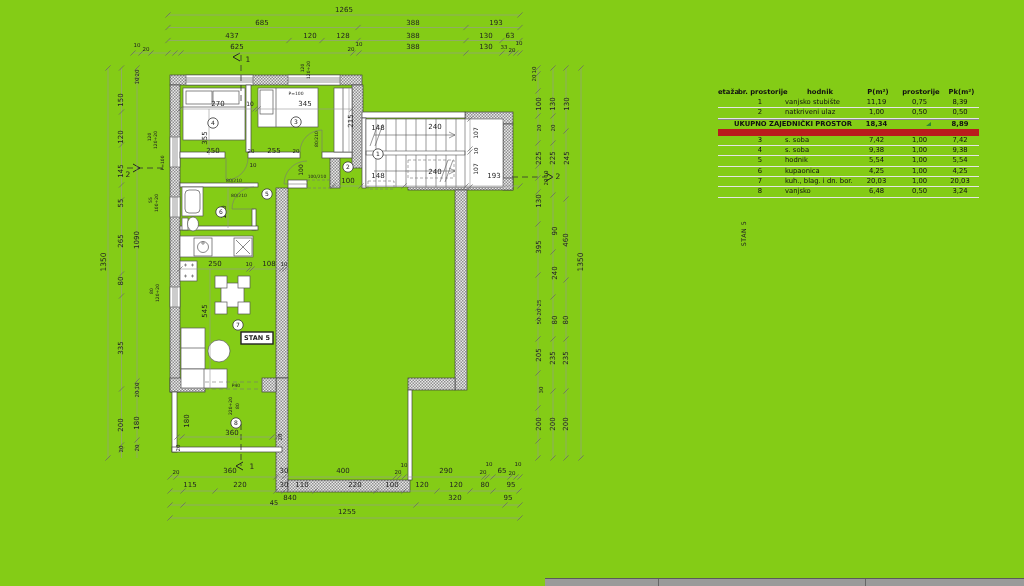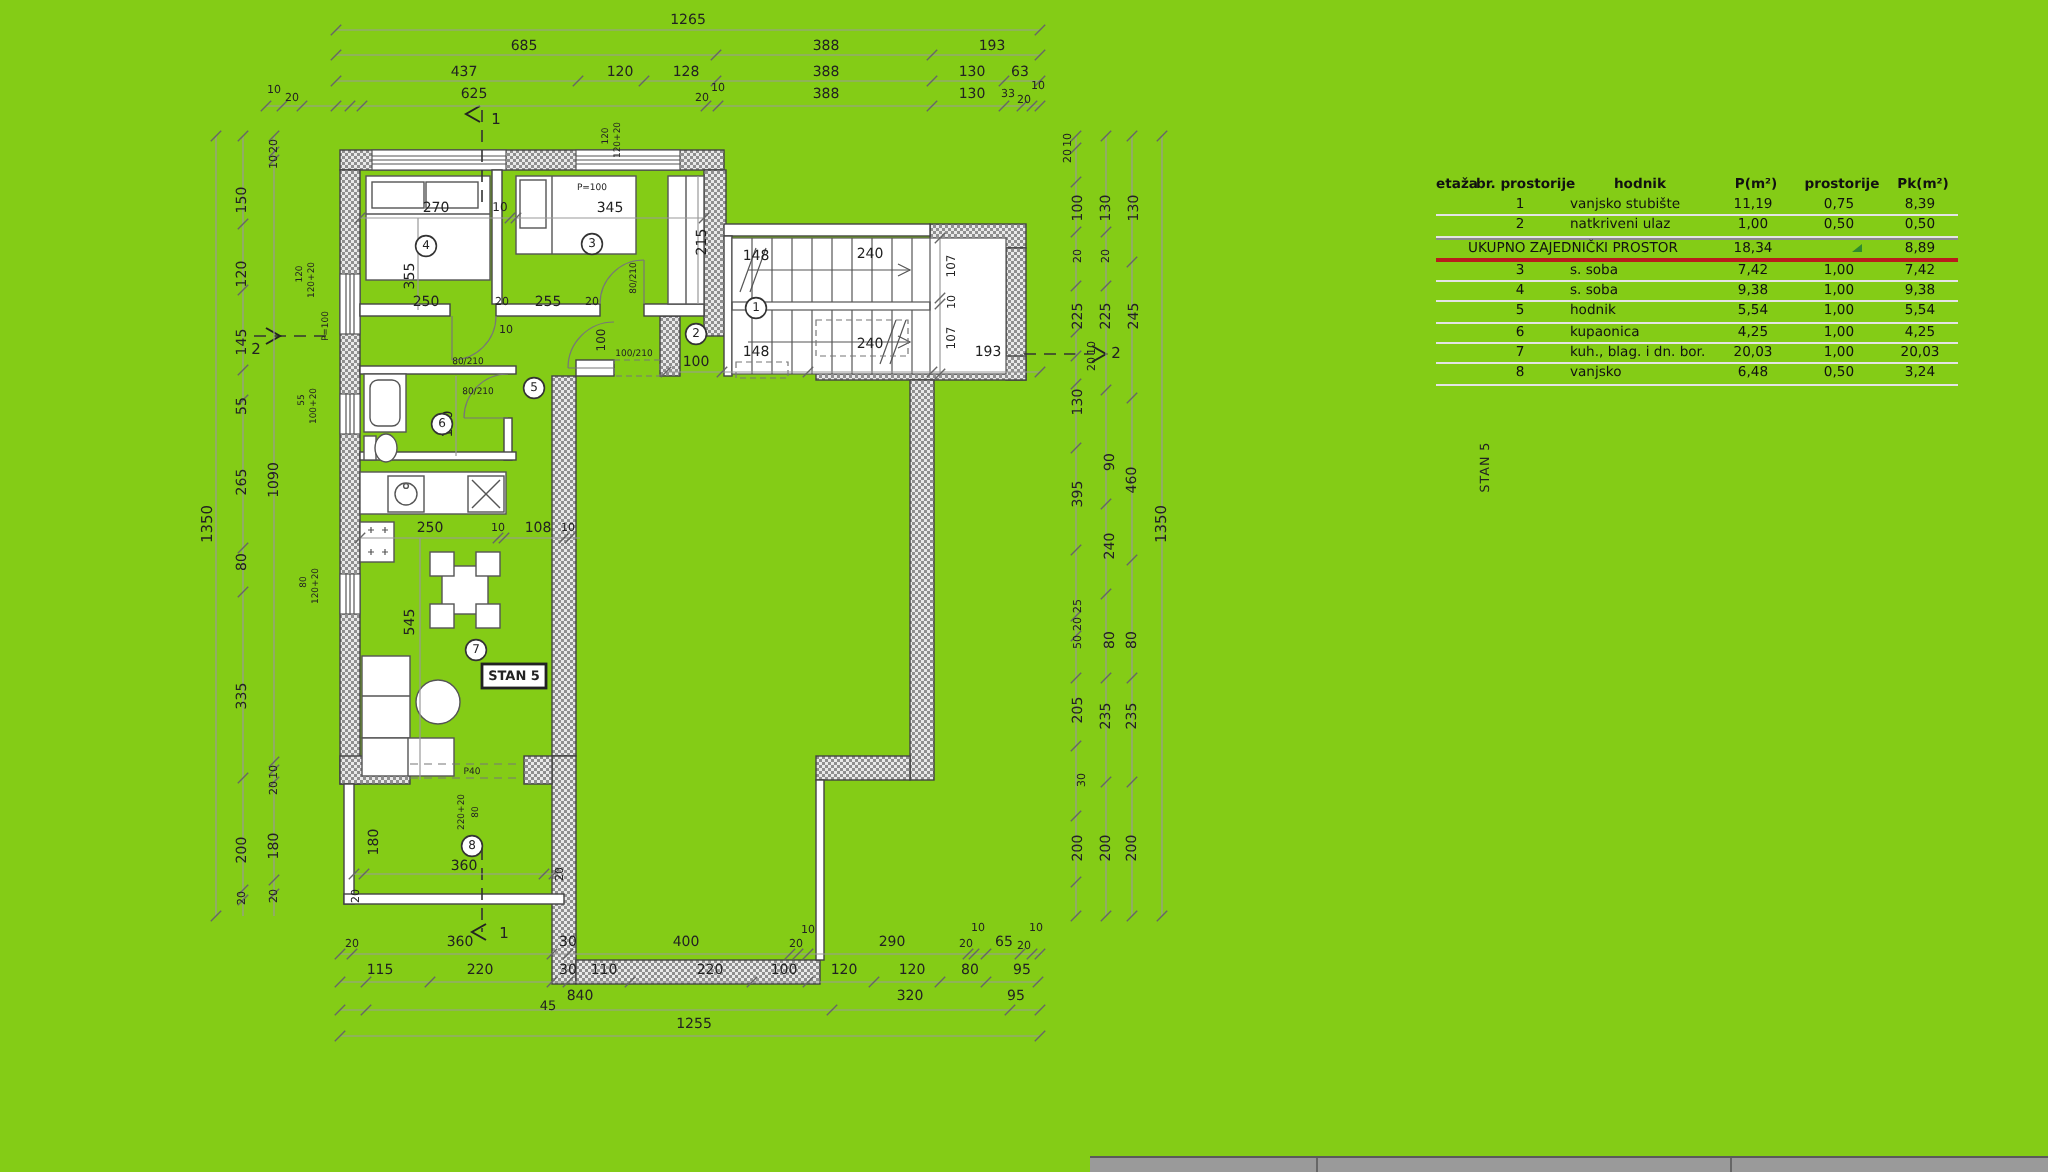--- a/index.html
+++ b/index.html
@@ -12,21 +12,21 @@
   .t-hdr{display:grid;grid-template-columns:20px 44px 76px 40px 46px 35px;
          font-weight:bold;height:11px;line-height:11px;}
   .t-hdr span{text-align:center;white-space:nowrap;}
   .t-band{height:10px;line-height:10px;text-align:center;background:#c9c9c9;
           border:1px solid #555;font-size:6.8px;}
   .t-row{display:grid;grid-template-columns:20px 44px 76px 40px 46px 35px;
          height:9.3px;line-height:9.3px;border-bottom:1px solid #e4e4e4;}
   .t-row .c-br{text-align:center;}
   .t-row .c-name{text-align:left;padding-left:3px;white-space:nowrap;}
   .t-row .c-num{text-align:center;padding-right:3px;}
-  .t-total{font-weight:normal;border-top:1px solid #8a8a8a;border-bottom:2px solid #b91c1c;}
+  .t-total{font-weight:bold;border-top:1px solid #8a8a8a;border-bottom:7px solid #b91c1c;}
   .t-total .c-label{grid-column:1 / span 3;text-align:left;padding-left:16px;white-space:nowrap;}
   .mk{display:inline-block;width:0;height:0;border-top:4px solid transparent;
       border-right:5px solid #2f8b2f;vertical-align:middle;margin-left:28px;}
   #group-label{position:absolute;left:-2px;top:142px;transform:rotate(-90deg);
                transform-origin:center;font-size:6.3px;width:54px;text-align:center;
                letter-spacing:0.5px;color:#222;}
   
   #titlebar{position:absolute;left:545px;top:578px;width:479px;height:8px;
             background:#9a9a9a;border-top:1.5px solid #5a5a5a;display:flex;}
   #titlebar .seg{height:100%;border-right:1px solid #666;}

